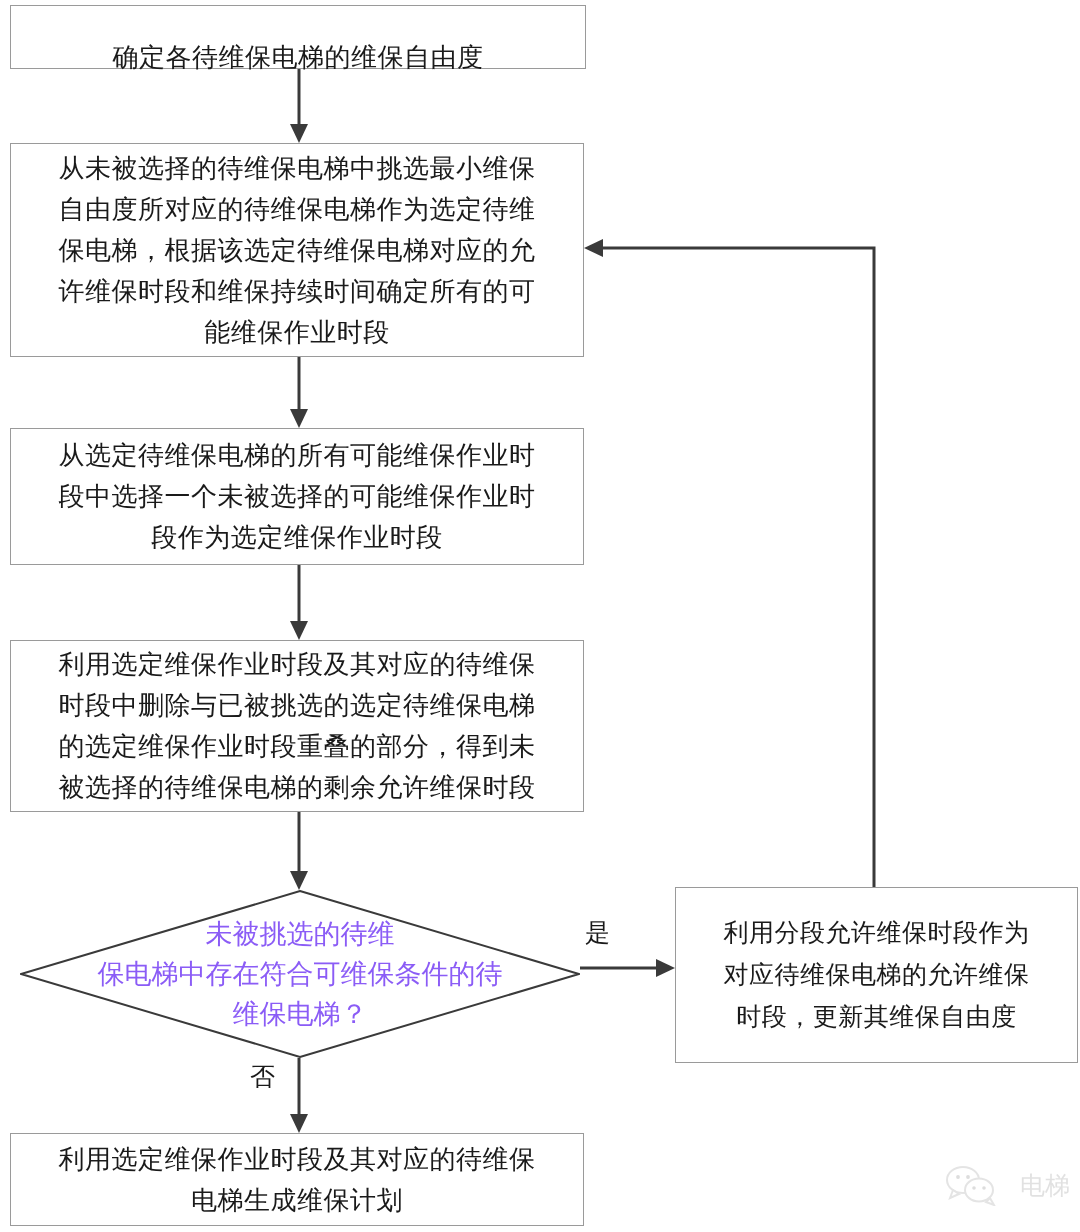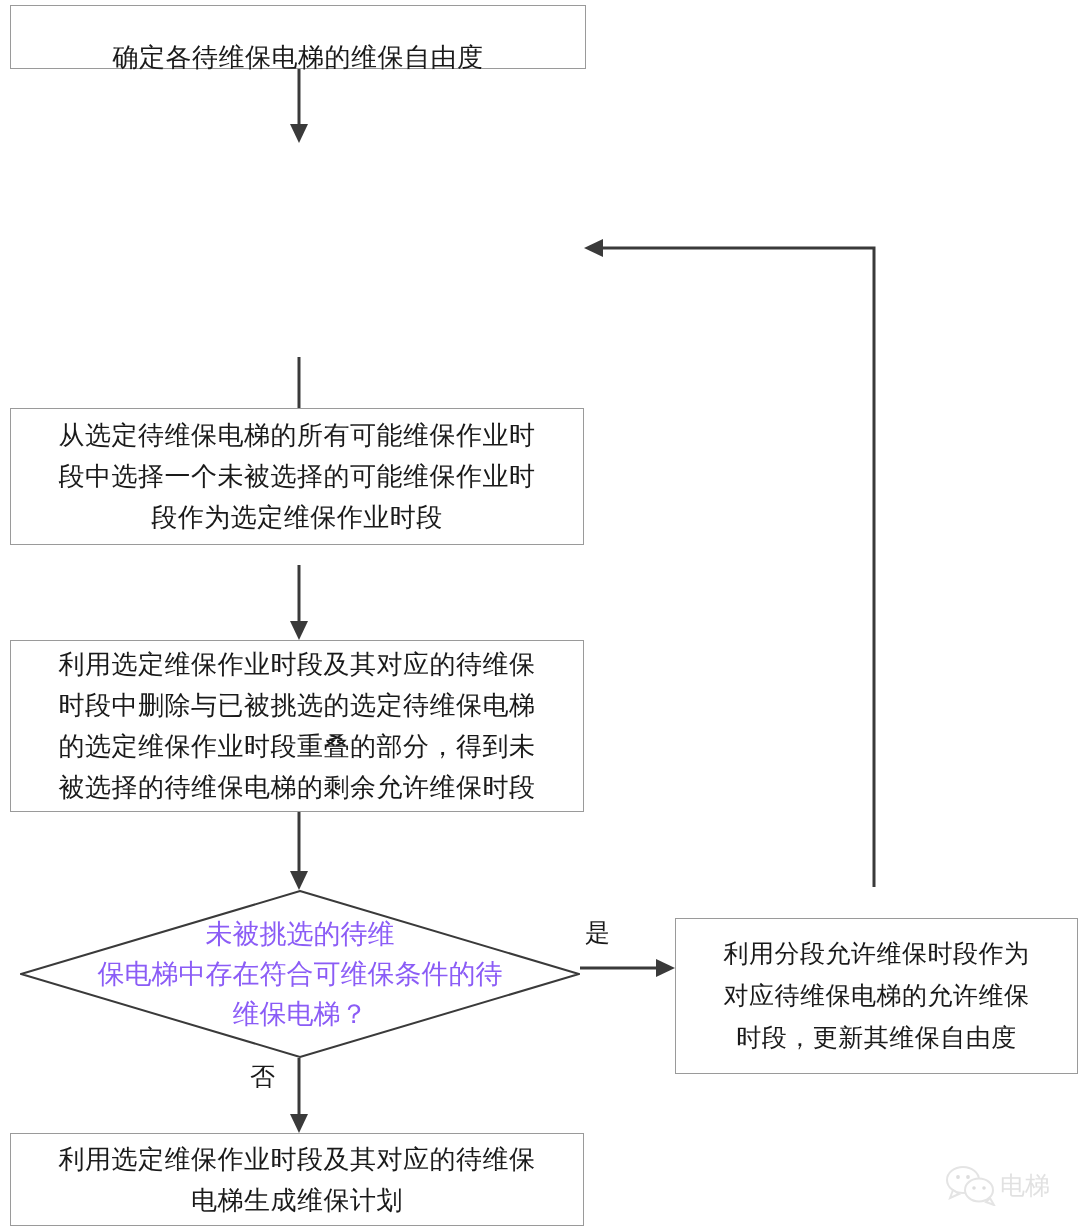--- a/index.html
+++ b/index.html
@@ -34,23 +34,23 @@
     color: #1a1a1a;
     font-size: 26px;
     line-height: 41px;
     letter-spacing: 0.5px;
     white-space: pre-line;
     font-family: "DejaVu Serif", "Liberation Serif", serif;
   }
   
   #box-determine-freedom { left: 10px;  top: 5px;    width: 576px; height: 64px; }
   #box-select-elevator   { left: 10px;  top: 143px;  width: 574px; height: 214px; }
-  #box-select-period     { left: 10px;  top: 408px;  width: 574px; height: 137px; }
+  #box-select-period     { left: 10px;  top: 428px;  width: 574px; height: 137px; }
   #box-remove-overlap    { left: 10px;  top: 640px;  width: 574px; height: 172px; }
-  #box-update-freedom    { left: 675px; top: 887px;  width: 403px; height: 156px; margin-top: 31px; }
+  #box-update-freedom    { left: 675px; top: 887px;  width: 403px; height: 176px; }
   #box-generate-plan     { left: 10px;  top: 1133px; width: 574px; height: 93px; justify-content: flex-end; }
 
   #box-update-freedom .node-text { font-size: 25px; line-height: 42px; }
   #box-determine-freedom .node-text { font-size: 26px; margin-top: 40px; }
 
   
   #decision-has-candidate {
     position: absolute;
     left: 20px;
     top: 890px;
@@ -104,21 +104,21 @@
   #label-yes { left: 585px; top: 920px; }
   #label-no  { left: 250px; top: 1064px; }
 
   
   #watermark {
     position: absolute;
     left: 944px;
     top: 1164px;
     display: flex;
     align-items: center;
-    gap: 0;
+    gap: 20px;
     opacity: 0.75;
   }
   #watermark svg { display: block; }
   #watermark .wm-text {
     color: #d8d8d8;
     font-size: 25px;
     line-height: 1;
     font-family: "DejaVu Serif", "Liberation Serif", serif;
   }
 </style>
@@ -162,20 +162,27 @@
     <g>
       <path class="edge-line" d="M 299 1058 L 299 1121"></path>
       <polygon class="edge-head" points="299,1133 290,1114 308,1114"></polygon>
     </g>
   </svg>
 
   <div class="node" id="box-determine-freedom">
     <span class="node-text">确定各待维保电梯的维保自由度</span>
   </div>
 
+  <div class="node" id="box-select-elevator">
+    <span class="node-text">从未被选择的待维保电梯中挑选最小维保
+自由度所对应的待维保电梯作为选定待维
+保电梯，根据该选定待维保电梯对应的允
+许维保时段和维保持续时间确定所有的可
+能维保作业时段</span>
+  </div>
 
   <div class="node" id="box-select-period">
     <span class="node-text">从选定待维保电梯的所有可能维保作业时
 段中选择一个未被选择的可能维保作业时
 段作为选定维保作业时段</span>
   </div>
 
   <div class="node" id="box-remove-overlap">
     <span class="node-text">利用选定维保作业时段及其对应的待维保
 时段中删除与已被挑选的选定待维保电梯

